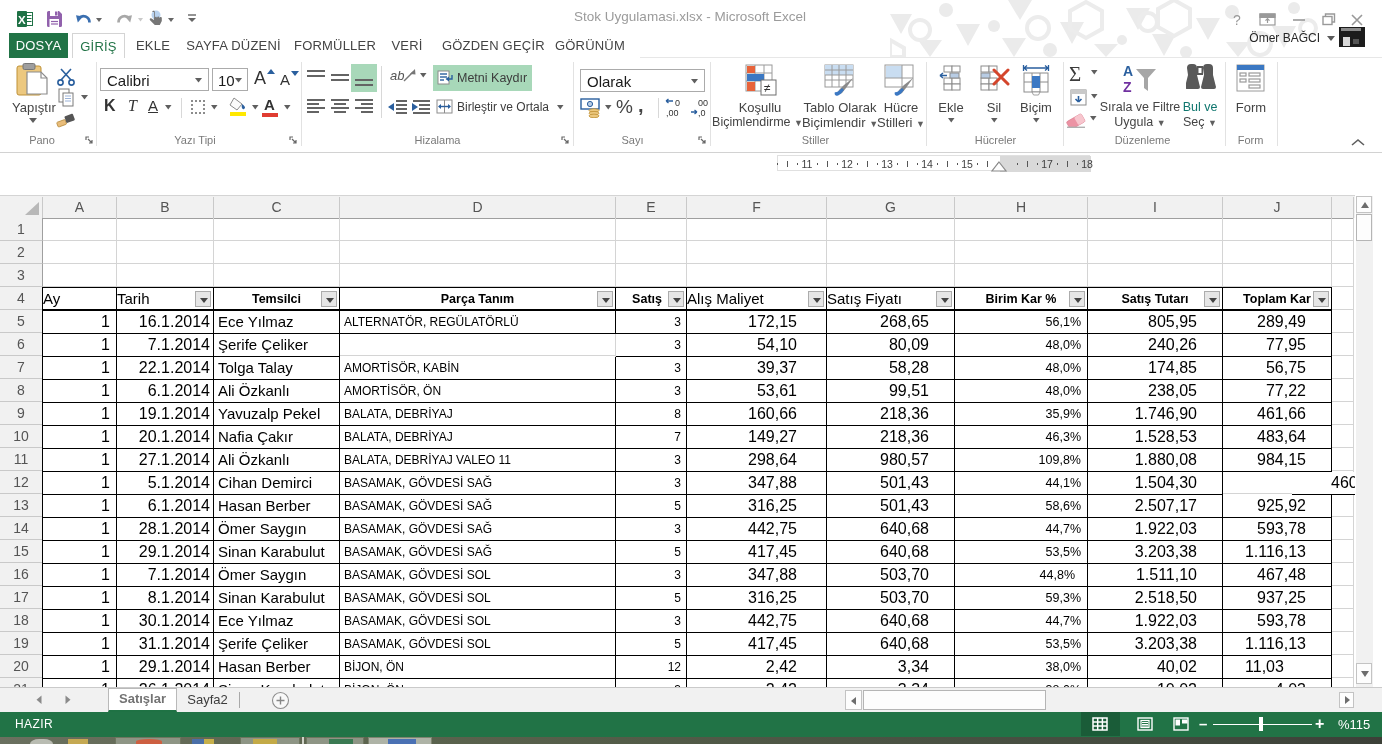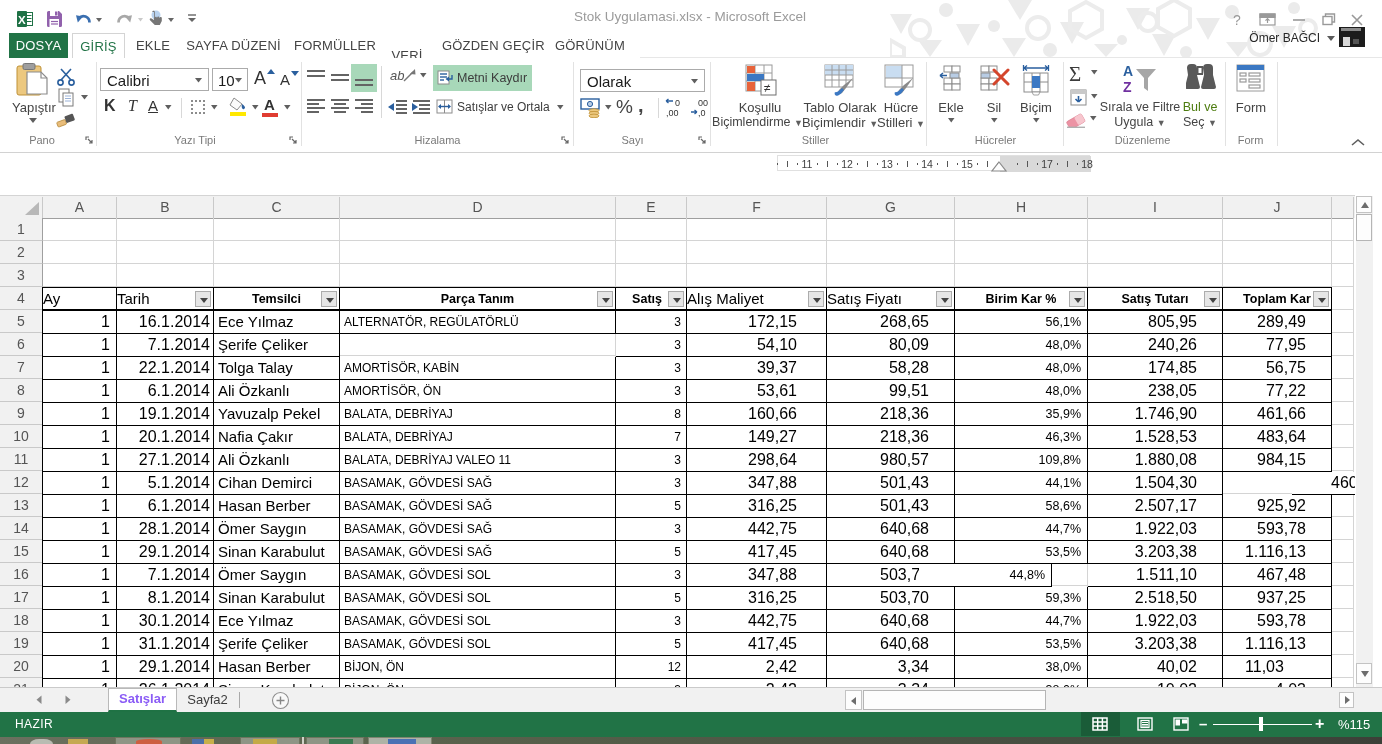--- a/index.html
+++ b/index.html
@@ -155,21 +155,21 @@
   <div style="position:absolute;left:4px;top:10px;width:7px;height:9px;background:#d8d8d8;"></div>
   <div style="position:absolute;left:14px;top:12px;width:6px;height:5px;background:#555;"></div>
 </div>
 
 <div class="abs" id="tabrow">
   <div class="rtab" id="tab-dosya">DOSYA</div>
   <div class="rtab" id="tab-giris">GİRİŞ</div>
   <div class="rtab" style="left:129px;width:48px;">EKLE</div>
   <div class="rtab" style="left:185px;width:97px;">SAYFA DÜZENİ</div>
   <div class="rtab" style="left:294px;width:82px;">FORMÜLLER</div>
-  <div class="rtab" style="left:384px;width:46px;margin-top:10px;">VERİ</div>
+  <div class="rtab" style="left:384px;width:46px;">VERİ</div>
   <div class="rtab" style="left:442px;width:98px;">GÖZDEN GEÇİR</div>
   <div class="rtab" style="left:552px;width:76px;">GÖRÜNÜM</div>
 </div>
 
 <div class="abs" id="ribbon">
 
   <div class="gsep" style="left:96px;"></div>
     <div class="gsep" style="left:301px;"></div>
   <div class="gsep" style="left:573px;"></div>
     <div class="gsep" style="left:710px;"></div>
@@ -347,21 +347,21 @@
     <polygon points="0,9 6,5 6,13" fill="#2a5f9e"></polygon>
     <polygon points="30,9 24,5 24,13" fill="#2a5f9e"></polygon>
   </svg>
   <svg class="abs" style="left:436px;top:40px;" width="18" height="18" viewBox="0 0 18 18">
     <rect x="1" y="2" width="15" height="13" fill="#fff" stroke="#8c8c8c"></rect>
     <line x1="8.5" y1="2" x2="8.5" y2="15" stroke="#8c8c8c"></line>
     <line x1="3" y1="8.5" x2="14" y2="8.5" stroke="#2a5f9e" stroke-width="1.4"></line>
     <polygon points="2,8.5 5,6 5,11" fill="#2a5f9e"></polygon>
       <polygon points="15,8.5 12,6 12,11" fill="#2a5f9e"></polygon>
   </svg>
-  <div class="abs" style="left:457px;top:42px;font-size:12px;color:#3c3c3c;">Satışlar ve Ortala</div>
+  <div class="abs" style="left:457px;top:42px;font-size:12px;color:#3c3c3c;">Birleştir ve Ortala</div>
   <svg class="abs" style="left:557px;top:47px;" width="7" height="5">
       <polygon points="0,0 6.5,0 3.25,4.5" fill="#5f5f5f"></polygon>
     </svg>
   <div class="glabel" style="left:360px;width:155px;">Hizalama</div>
   <svg class="dlauncher" style="left:561px;top:78px;" width="10" height="10" viewBox="0 0 10 10">
     <path d="M1 4 V1 H4 M3 3 L7 7 M7 4 V7 H4" stroke="#666" fill="none" stroke-width="1.2"></path>
   </svg>
 
   <div class="abs" style="left:580px;top:11px;width:125px;height:23px;border:1px solid #ababab;background:#fff;">
     <span style="position:absolute;left:6px;top:3px;font-size:15px;color:#1a1a1a;">Olarak</span>
@@ -527,21 +527,21 @@
   <div class="abs" style="left:1098px;top:42px;width:84px;text-align:center;font-size:12.5px;color:#444;white-space:nowrap;">Sırala ve Filtre</div>
   <div class="abs" style="left:1098px;top:57px;width:84px;text-align:center;font-size:12.5px;color:#444;">Uygula <span style="font-size:9px;color:#5f5f5f;">▼</span></div>
   <svg class="abs" style="left:1186px;top:5px;" width="30" height="32" viewBox="0 0 30 32">
     <g fill="#595959">
       <path d="M2 5 a4 4 0 0 1 4 -4 h2 a4 4 0 0 1 4 4 v7 l3 12 a2 2 0 0 1 -2 2 h-11 a2 2 0 0 1 -2 -2 l3 -12 Z" transform="translate(-1,0)"></path>
       <path d="M17 5 a4 4 0 0 1 4 -4 h2 a4 4 0 0 1 4 4 v7 l3 12 a2 2 0 0 1 -2 2 h-11 a2 2 0 0 1 -2 -2 l3 -12 Z" transform="translate(0,0)"></path>
       <rect x="11" y="3" width="6" height="9"></rect>
     </g>
     <rect x="12.5" y="5" width="3" height="5" fill="#fff"></rect>
   </svg>
-  <div class="abs" style="left:1174px;top:42px;width:52px;text-align:center;font-size:12.5px;color:#4d7c0f;">Bul ve</div>
+  <div class="abs" style="left:1174px;top:42px;width:52px;text-align:center;font-size:12.5px;color:#0f766e;">Bul ve</div>
   <div class="abs" style="left:1174px;top:57px;width:52px;text-align:center;font-size:12.5px;color:#444;">Seç <span style="font-size:9px;color:#5f5f5f;">▼</span></div>
   <div class="glabel" style="left:1080px;width:125px;">Düzenleme</div>
 
   <svg class="abs" style="left:1236px;top:6px;" width="30" height="29" viewBox="0 0 30 29">
     <rect x="1" y="1" width="27" height="26" fill="#fff" stroke="#9a9a9a"></rect>
     <rect x="1" y="1" width="27" height="5" fill="#3b78c3"></rect>
     <g fill="none" stroke="#9a9a9a" stroke-width="1.2">
       <rect x="4" y="9" width="6" height="3"></rect>
         <rect x="13" y="9" width="11" height="3"></rect>
       <rect x="4" y="15" width="6" height="3"></rect>
@@ -757,21 +757,21 @@
         <div class="dc num" style="left:1180px;width:109px;padding-right:25px;">1.116,13</div>
       </div>
       <div class="drow" style="top:276px;">
         <div class="dc num" style="left:0px;width:74px;padding-right:6px;">1</div>
         <div class="dc num" style="left:74px;width:97px;padding-right:3px;">7.1.2014</div>
         <div class="dc lft" style="left:171px;width:126px;font-size:15px;">Ömer Saygın</div>
         <div class="dc lft sm" style="left:297px;width:276px;">BASAMAK, GÖVDESİ SOL</div>
         <div class="dc num sm" style="left:573px;width:71px;padding-right:5px;">3</div>
         <div class="dc num" style="left:644px;width:140px;padding-right:29px;">347,88</div>
         <div class="dc num" style="left:784px;width:128px;padding-right:25px;">503,70</div>
-        <div class="dc num sm" style="left:876px;width:133px;font-size:12.5px;padding-right:6px;">44,8%</div>
+        <div class="dc num sm" style="left:912px;width:133px;font-size:12.5px;padding-right:12px;">44,8%</div>
         <div class="dc num" style="left:1045px;width:135px;padding-right:25px;">1.511,10</div>
         <div class="dc num" style="left:1180px;width:109px;padding-right:25px;">467,48</div>
       </div>
       <div class="drow" style="top:299px;">
         <div class="dc num" style="left:0px;width:74px;padding-right:6px;">1</div>
         <div class="dc num" style="left:74px;width:97px;padding-right:3px;">8.1.2014</div>
         <div class="dc lft" style="left:171px;width:126px;font-size:15px;">Sinan Karabulut</div>
         <div class="dc lft sm" style="left:297px;width:276px;">BASAMAK, GÖVDESİ SOL</div>
         <div class="dc num sm" style="left:573px;width:71px;padding-right:5px;">5</div>
         <div class="dc num" style="left:644px;width:140px;padding-right:29px;">316,25</div>
@@ -899,21 +899,21 @@
   </div>
 </div>
 <div class="abs" id="tabbar">
   <svg style="position:absolute;left:35px;top:7px;" width="9" height="10">
       <polygon points="6.5,0.5 6.5,9 1.5,4.7" fill="#8a8a8a"></polygon>
     </svg>
   <svg style="position:absolute;left:63px;top:7px;" width="9" height="10">
       <polygon points="2.5,0.5 2.5,9 7.5,4.7" fill="#8a8a8a"></polygon>
     </svg>
   <div style="position:absolute;left:108px;top:0;width:69px;height:24px;background:#fff;border:1px solid #b9b9b9;border-bottom:2.5px solid #1f7244;
-       font-size:13px;font-weight:bold;color:#8b5cf6;text-align:center;line-height:20px;">Satışlar</div>
+       font-size:13px;font-weight:bold;color:#737373;text-align:center;line-height:20px;">Satışlar</div>
   <div style="position:absolute;left:180px;top:1px;width:55px;height:22px;font-size:13px;color:#3c3c3c;text-align:center;line-height:22px;">Sayfa2</div>
   <div style="position:absolute;left:239px;top:4px;width:1px;height:16px;background:#a9a9a9;"></div>
   <svg style="position:absolute;left:271px;top:3px;" width="19" height="19" viewBox="0 0 19 19">
     <circle cx="9.5" cy="9.5" r="8" fill="#f8f8f8" stroke="#8d8d8d" stroke-width="1.1"></circle>
     <path d="M9.5 5.5 v8 M5.5 9.5 h8" stroke="#868686" stroke-width="1.4"></path>
   </svg>
 
   <div style="position:absolute;left:845px;top:2px;width:17px;height:20px;background:#fdfdfd;border:1px solid #c3c3c3;">
     <svg style="position:absolute;left:4px;top:6px;" width="7" height="9">
         <polygon points="6,0 6,8 1,4" fill="#6d6d6d"></polygon>

